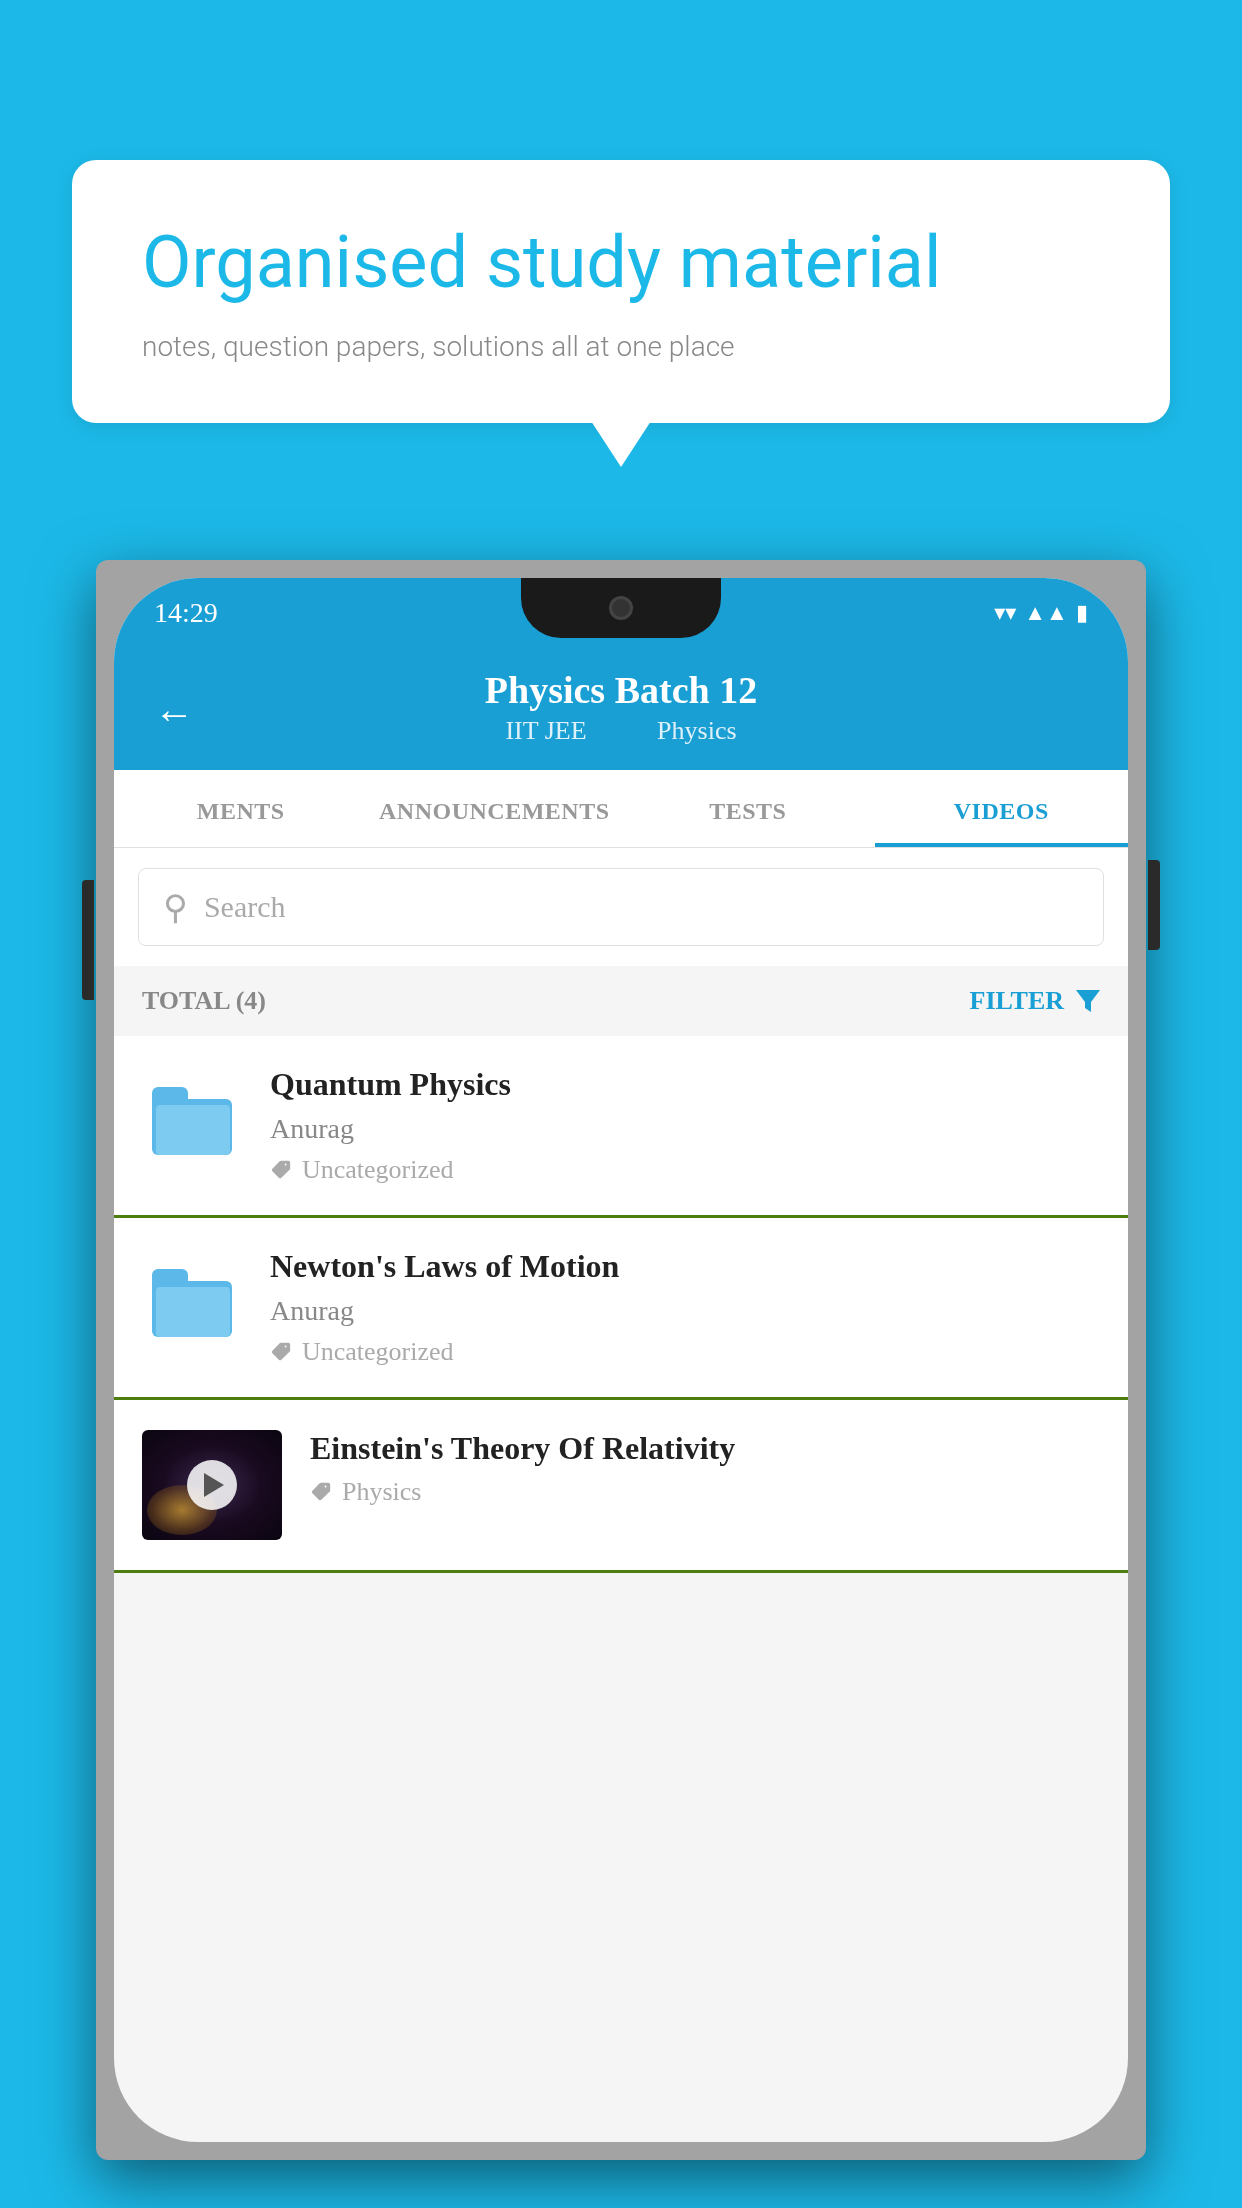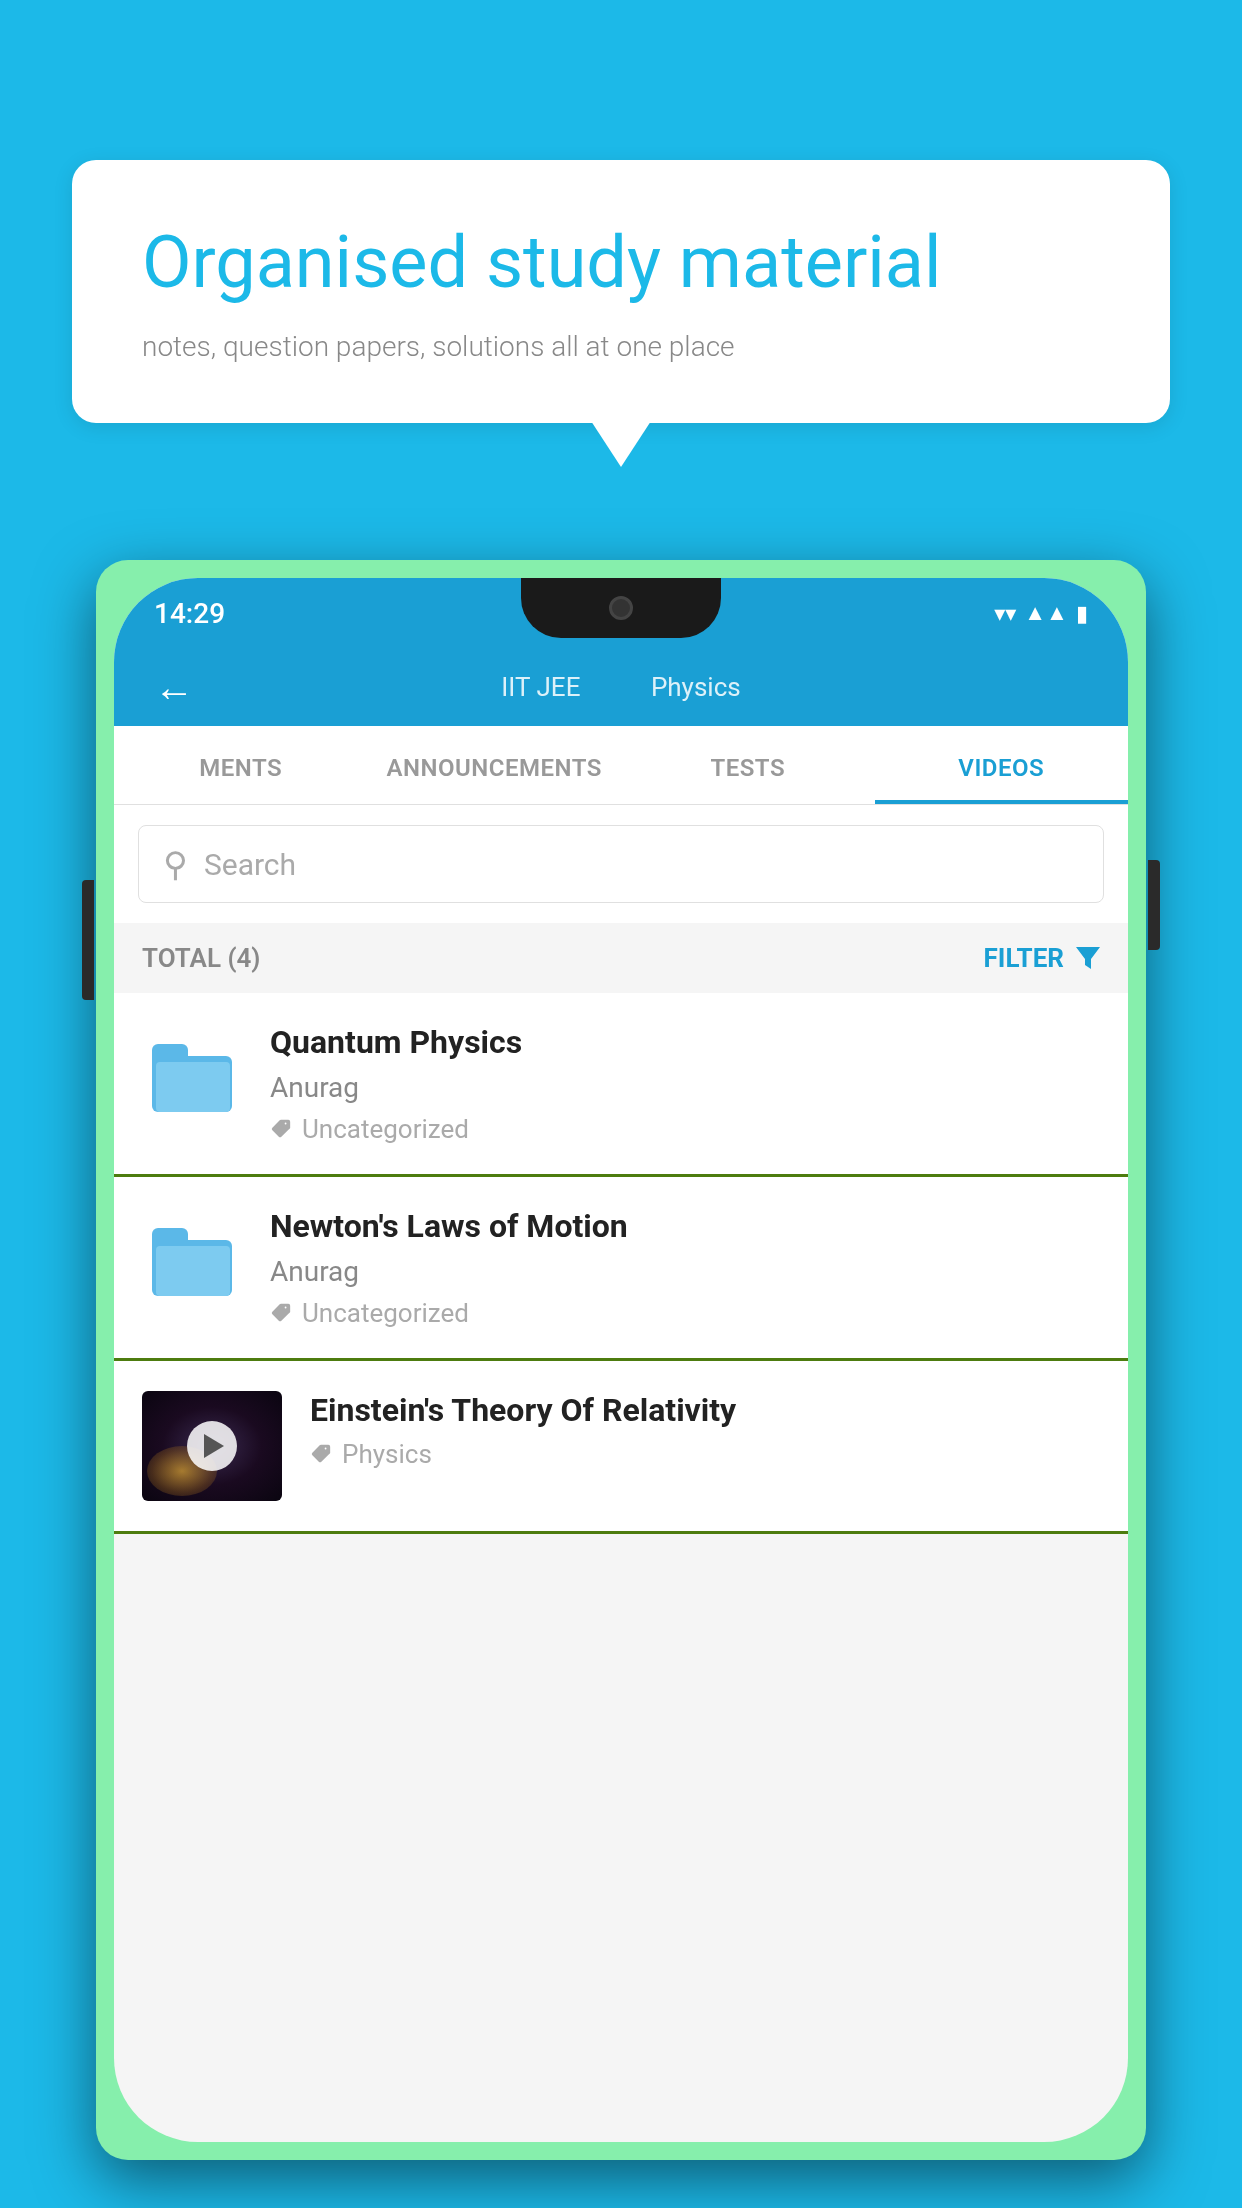--- a/index.html
+++ b/index.html
@@ -63,25 +63,26 @@
       top: 560px;
       left: 50%;
       transform: translateX(-50%);
       width: 1050px;
       height: 1600px;
     }
 
     .phone-outer {
       width: 100%;
       height: 100%;
-      background: #86efac;
-      border-radius: 32px;
+      background: #a3a3a3;
+      border-radius: 12px;
       position: relative;
       box-shadow: 0 20px 60px rgba(0,0,0,0.5);
       padding: 18px;
+      font-family: Liberation Serif, serif;
     }
 
     
     .phone-outer::before {
       content: '';
       position: absolute;
       left: -14px;
       top: 320px;
       width: 12px;
       height: 120px;
@@ -438,20 +439,21 @@
           <span class="status-time">14:29</span>
           <div class="status-bar-right">
             <span>▾▾</span>
             <span>▲▲</span>
             <span>▮</span>
           </div>
         </div>
 
         <div class="app-bar">
           <span class="back-btn">←</span>
+          <span class="app-bar-title">Physics Batch 12</span>
           <div class="app-bar-subtitle">
             <span>IIT JEE</span>
             <span>  </span>
             <span>Physics</span>
           </div>
         </div>
 
         <div class="tabs">
           <div class="tab">
             <span>MENTS</span>

